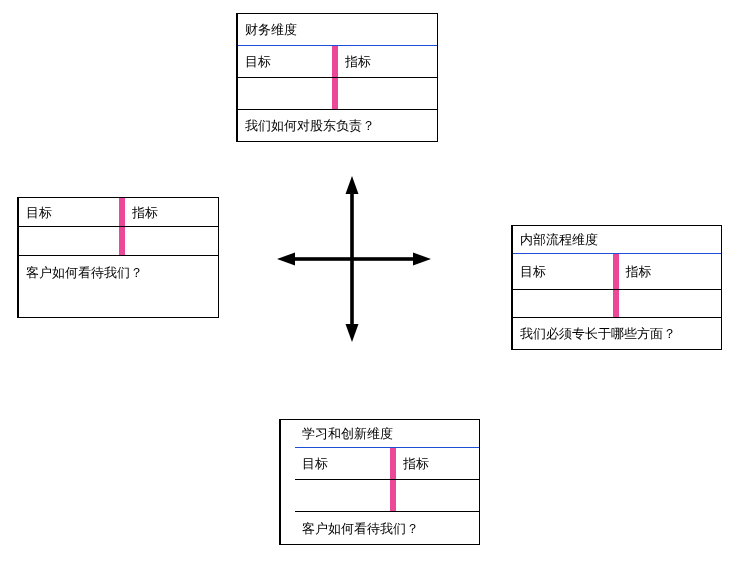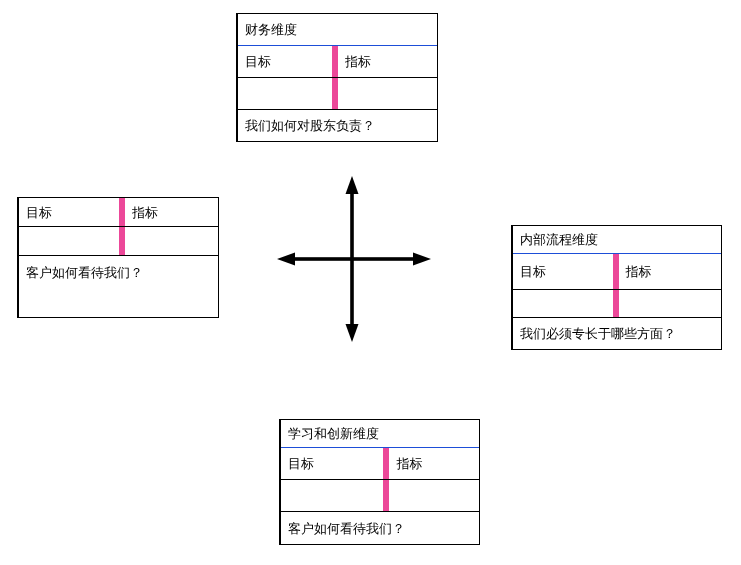--- a/index.html
+++ b/index.html
@@ -100,21 +100,21 @@
     </div>
     <div class="row row-blank" style="height:28px;">
       <div class="cell cell-left" style="width:106px;"></div>
       <div class="cell cell-right" style="width:103px;"></div>
     </div>
     <div class="row row-question" style="height:31px;align-items:center;">
       <div class="cell cell-full">我们必须专长于哪些方面？</div>
     </div>
   </div>
 
-  <div class="perspective" style="left:279px; top:419px; width:201px; height:126px;">
+  <div class="perspective" style="left:279px; top:419px; width:201px; height:126px;padding-left:14px;">
     <div class="row row-title" style="height:28px;">
       <div class="cell cell-full">学习和创新维度</div>
     </div>
     <div class="row row-head" style="height:32px;">
       <div class="cell cell-left" style="width:109px;">目标</div>
       <div class="cell cell-right" style="width:90px;">指标</div>
     </div>
     <div class="row row-blank" style="height:32px;">
       <div class="cell cell-left" style="width:109px;"></div>
       <div class="cell cell-right" style="width:90px;"></div>

